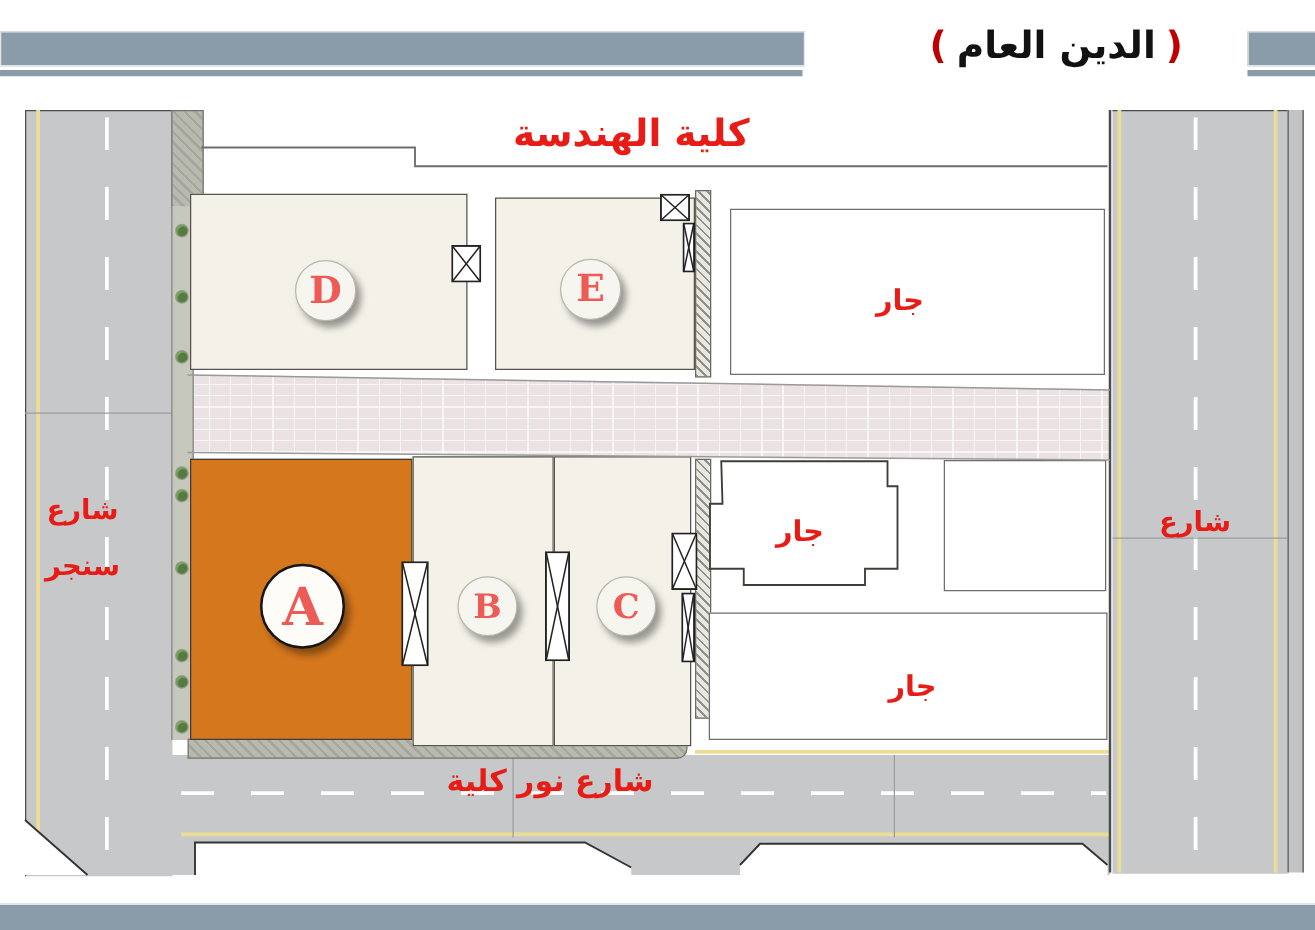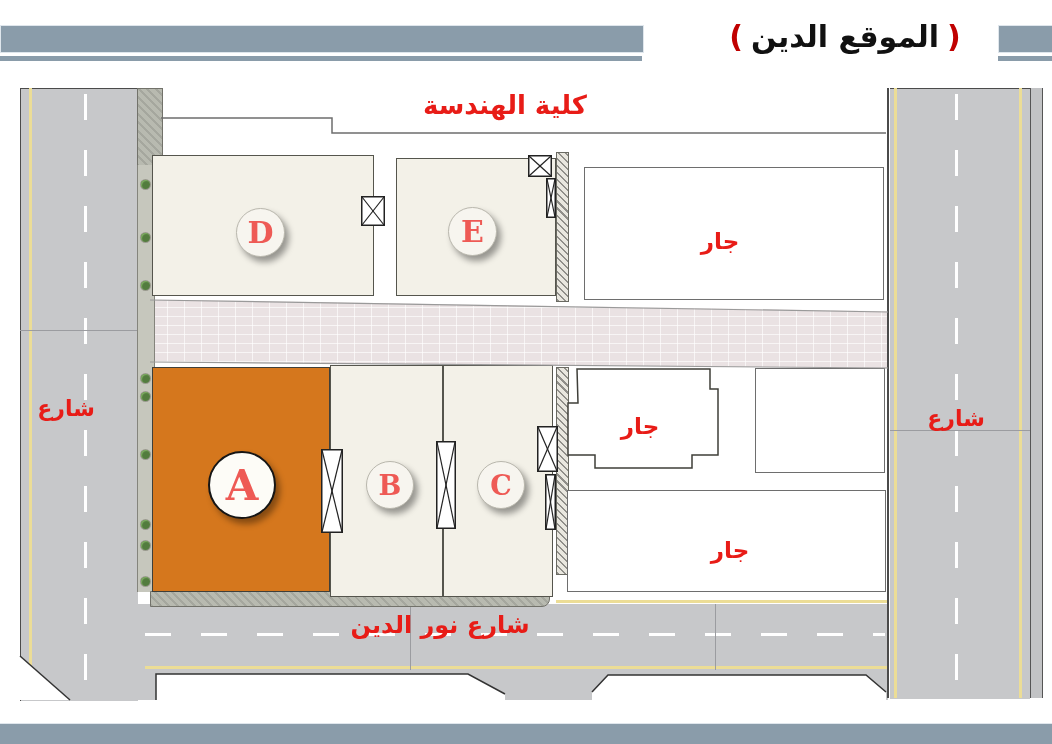--- a/index.html
+++ b/index.html
@@ -52,21 +52,21 @@
 <body>
 
 <div id="stage">
 
   <div class="abs bar" style="left:0;top:25px;width:642px;height:26px;"></div>
   <div class="abs bar-thin" style="left:0;top:56px;width:642px;height:5px;"></div>
   <div class="abs bar" style="left:998px;top:25px;width:54px;height:26px;"></div>
   <div class="abs bar-thin" style="left:998px;top:56px;width:54px;height:5px;"></div>
   <div class="abs title" style="left:690px;top:19px;width:310px;">
     <span class="paren">(</span>
-    <span class="ttl" dir="rtl">الموقع الدين</span>
+    <span class="ttl" dir="rtl">الدين العام</span>
     <span class="paren">)</span>
   </div>
 
   <div class="abs road" style="left:20px;top:88px;width:117px;height:612px;border-top:1.5px solid #4b4b4b;border-left:1.5px solid #4b4b4b;"></div>
   <div class="abs yline" style="left:29px;top:88px;width:3px;height:612px;"></div>
   <div class="abs vdash" style="left:84px;top:94px;height:600px;"></div>
   <div class="abs seam-h" style="left:20px;top:330px;width:117px;"></div>
 
   <div class="abs road" style="left:890px;top:88px;width:140px;height:610px;border-top:1.5px solid #4b4b4b;"></div>
   <div class="abs yline" style="left:894px;top:88px;width:3px;height:610px;"></div>
@@ -168,26 +168,27 @@
   <div class="abs circ z40" style="left:477px;top:461px;width:46px;height:46px;font-size:27px;">
     <span>C</span>
   </div>
   <div class="abs circ z40" style="left:236px;top:208px;width:47px;height:47px;font-size:30px;">
     <span>D</span>
   </div>
   <div class="abs circ z40" style="left:448px;top:207px;width:47px;height:47px;font-size:30px;">
     <span>E</span>
   </div>
 
-  <div class="abs rlab z40" dir="rtl" style="left:390px;top:90px;width:230px;font-size:26px;">كلية الهندسة</div>
+  <div class="abs rlab z40" dir="rtl" style="left:390px;top:90px;width:230px;font-size:30px;">كلية الهندسة</div>
   <div class="abs rlab z40" dir="rtl" style="left:28px;top:386px;width:76px;font-size:22px;line-height:45px;">
     <div>شارع</div>
+    <div>سنجر</div>
   </div>
   <div class="abs rlab z40" dir="rtl" style="left:916px;top:396px;width:80px;font-size:22px;line-height:45px;">
     <div>شارع</div>
   </div>
-  <div class="abs rlab z40" dir="rtl" style="left:320px;top:611px;width:240px;font-size:24px;">شارع نور الدين</div>
+  <div class="abs rlab z40" dir="rtl" style="left:320px;top:611px;width:240px;font-size:24px;">شارع نور كلية</div>
   <div class="abs rlab z40" dir="rtl" style="left:600px;top:228px;width:240px;font-size:23px;">جار</div>
   <div class="abs rlab z40" dir="rtl" style="left:595px;top:413px;width:90px;font-size:23px;">جار</div>
   <div class="abs rlab z40" dir="rtl" style="left:650px;top:537px;width:160px;font-size:23px;">جار</div>
 
   <div class="abs" style="left:0;top:723px;width:1052px;height:21px;background:#8a9caa;border-top:1.5px solid #dfe6ec;"></div>
 </div>
 
 </body></html>

